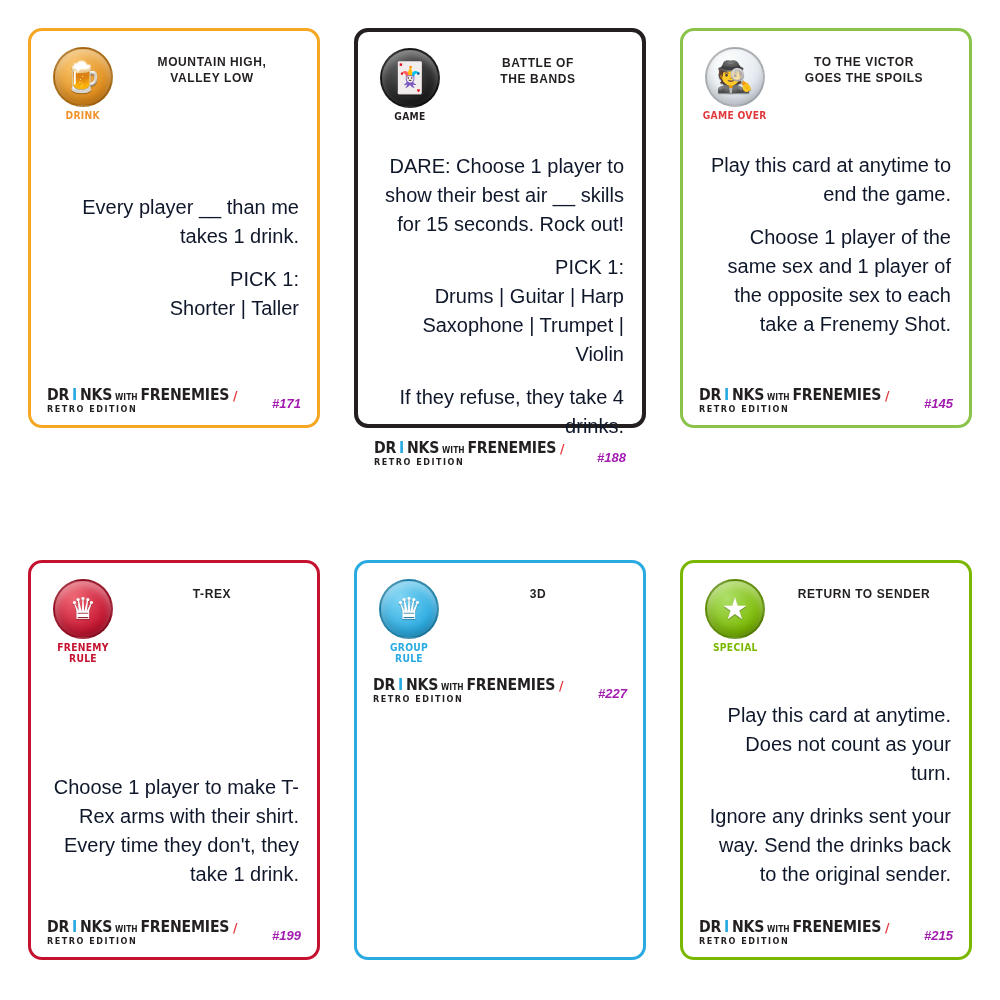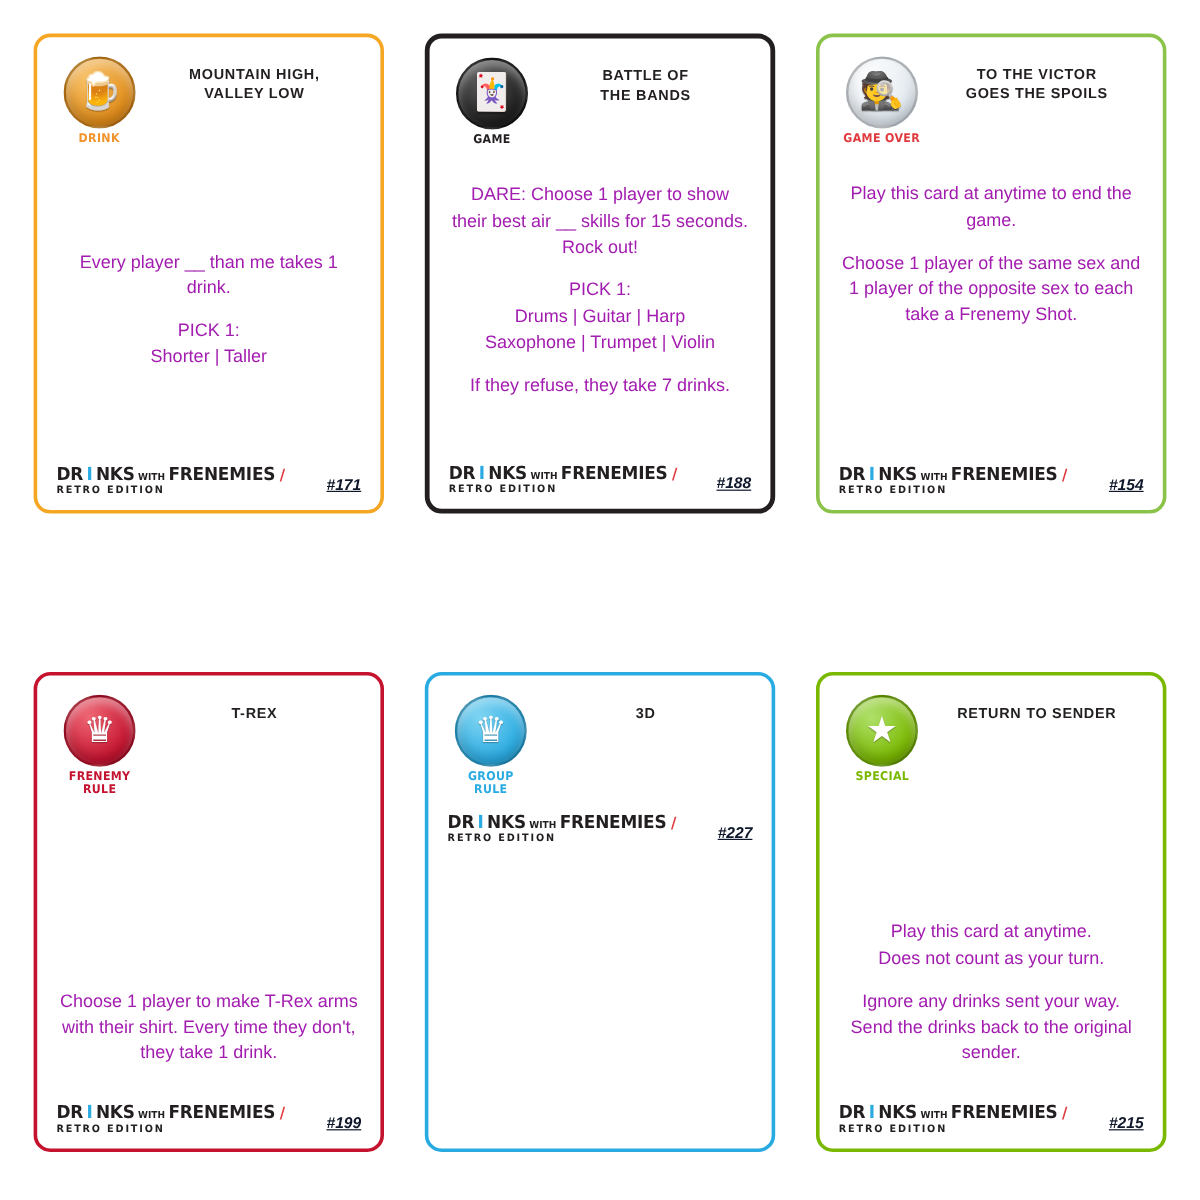--- a/index.html
+++ b/index.html
@@ -91,24 +91,24 @@
     padding-top: 10px;
     padding-right: 4px;
     color: #231f20;
     white-space: pre-line;
   }
   .card-body {
     flex: 1;
     display: flex;
     flex-direction: column;
     justify-content: center;
-    text-align: center;
-    font-size: 15px;
+    text-align: right;
+    font-size: 20px;
     line-height: 1.45;
-    color: #a21caf;
+    color: #0f172a;
     padding: 0 2px;
   }
   .card-body p { margin: 0 0 14px 0; white-space: pre-line; }
   .card-body p:last-child { margin-bottom: 0; }
   .body-top { justify-content: flex-start; padding-top: 14px; }
   .body-lower { justify-content: flex-end; padding-bottom: 22px; }
 
   .card-foot {
     display: flex;
     align-items: flex-end;
@@ -151,23 +151,22 @@
     letter-spacing: 1.6px;
     color: #231f20;
     margin-top: 2px;
     transform: scaleX(0.95);
     transform-origin: left center;
   }
   .card-number {
     font-size: 13px;
     font-style: italic;
     font-weight: bold;
-    color: #0f172a;
+    color: #a21caf;
     padding-bottom: 2px;
-    text-decoration: underline;
   }
 </style>
 </head>
 <body>
 
 <div class="sheet" id="sheet">
     <div class="card" style="border-color: rgb(245, 166, 35);">
       <div class="card-head">
         <div class="badge">
           <div class="badge-disc" style="background: radial-gradient(circle at 35% 30%, rgb(249, 196, 107), rgb(224, 139, 24) 70%, rgb(184, 107, 7));">
@@ -207,21 +206,21 @@
           <div class="badge-label" style="color: rgb(35, 31, 32);">GAME</div>
         </div>
         <div class="card-title">BATTLE OF
 THE BANDS</div>
       </div>
       <div class="card-body body-top">
         <p>DARE: Choose 1 player to show their best air __ skills for 15 seconds. Rock out!</p>
         <p>PICK 1:
 Drums | Guitar | Harp
 Saxophone | Trumpet | Violin</p>
-        <p>If they refuse, they take 7 drinks.</p>
+        <p>If they refuse, they take 4 drinks.</p>
       </div>
       <div class="card-foot">
         <div class="brand">
           <div class="brand-main">
             <span>DR</span>
             <span class="bubble">I</span>
             <span>NKS</span>
             <span class="with">WITH</span>
             <span>FRENEMIES</span>
             <span class="swoosh">/</span>
@@ -251,21 +250,21 @@
           <div class="brand-main">
             <span>DR</span>
             <span class="bubble">I</span>
             <span>NKS</span>
             <span class="with">WITH</span>
             <span>FRENEMIES</span>
             <span class="swoosh">/</span>
           </div>
           <div class="brand-sub">RETRO EDITION</div>
         </div>
-        <div class="card-number">#154</div>
+        <div class="card-number">#145</div>
       </div>
     </div>
     <div class="card" style="border-color: rgb(196, 18, 47);">
       <div class="card-head">
         <div class="badge">
           <div class="badge-disc" style="background: radial-gradient(circle at 35% 30%, rgb(239, 102, 115), rgb(196, 18, 47) 70%, rgb(141, 11, 33));">
             <span class="glyph">♛</span>
           </div>
           <div class="badge-label" style="color: rgb(196, 18, 47);">FRENEMY RULE</div>
         </div>

